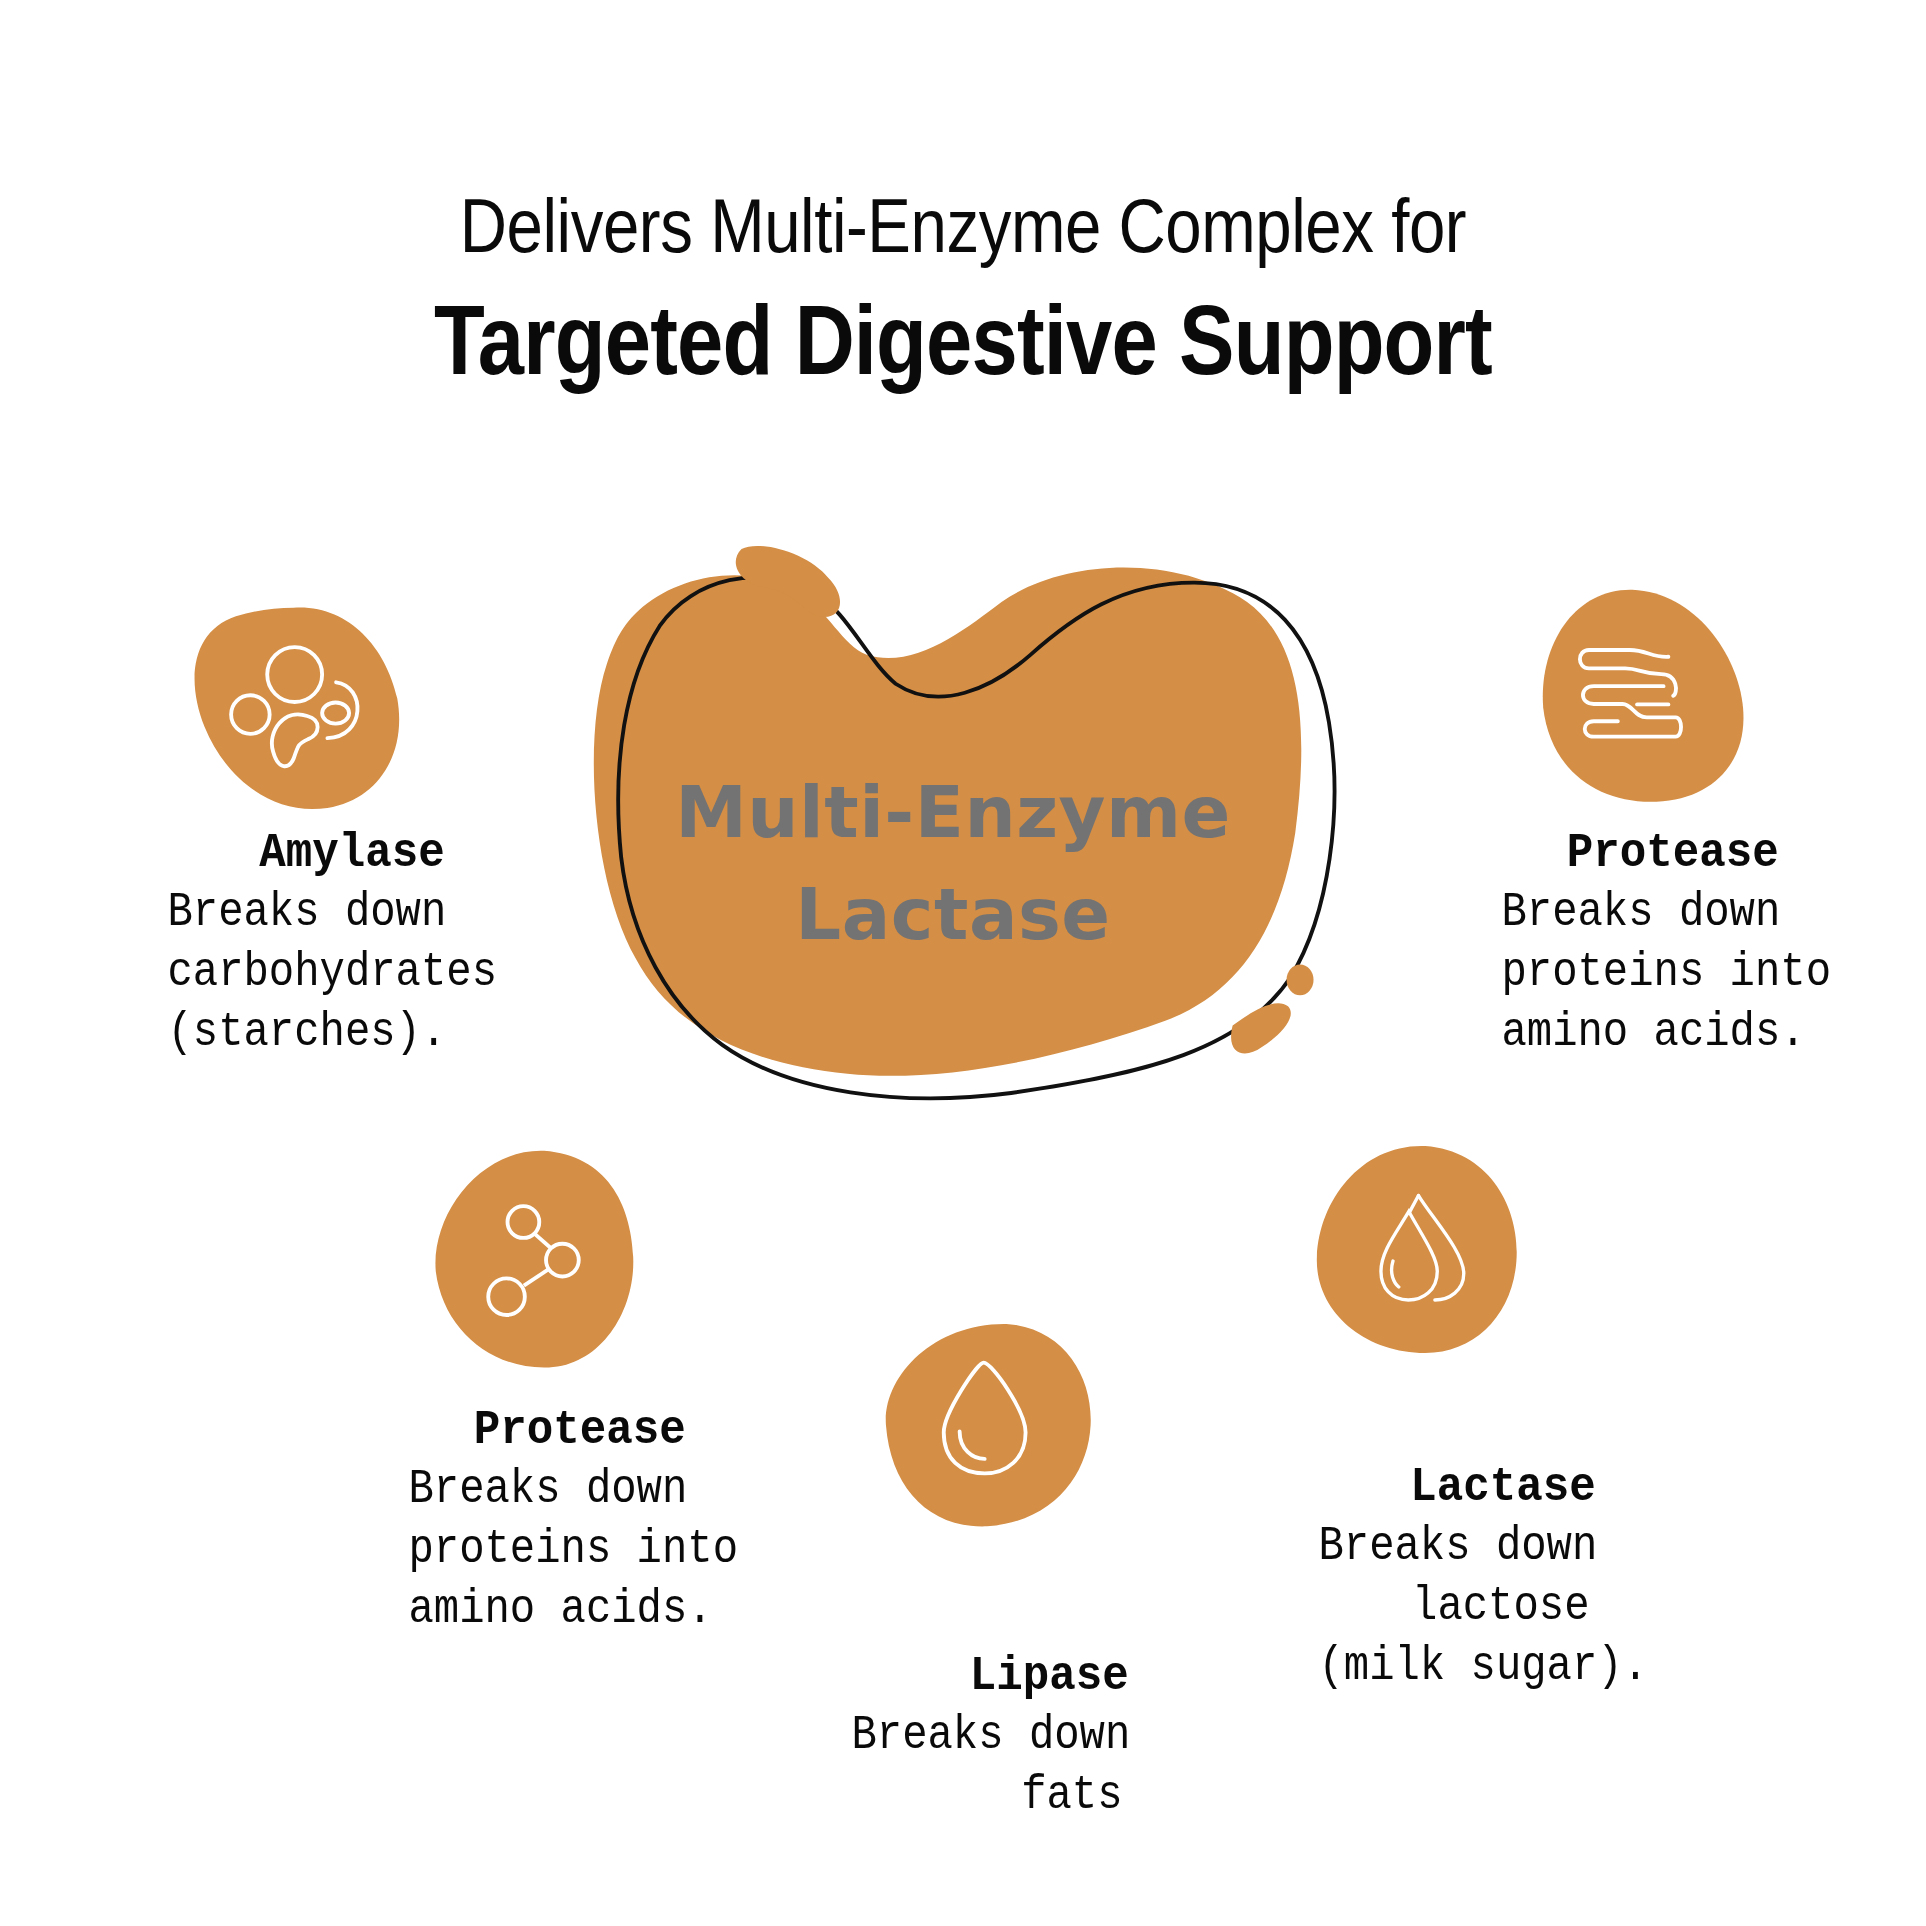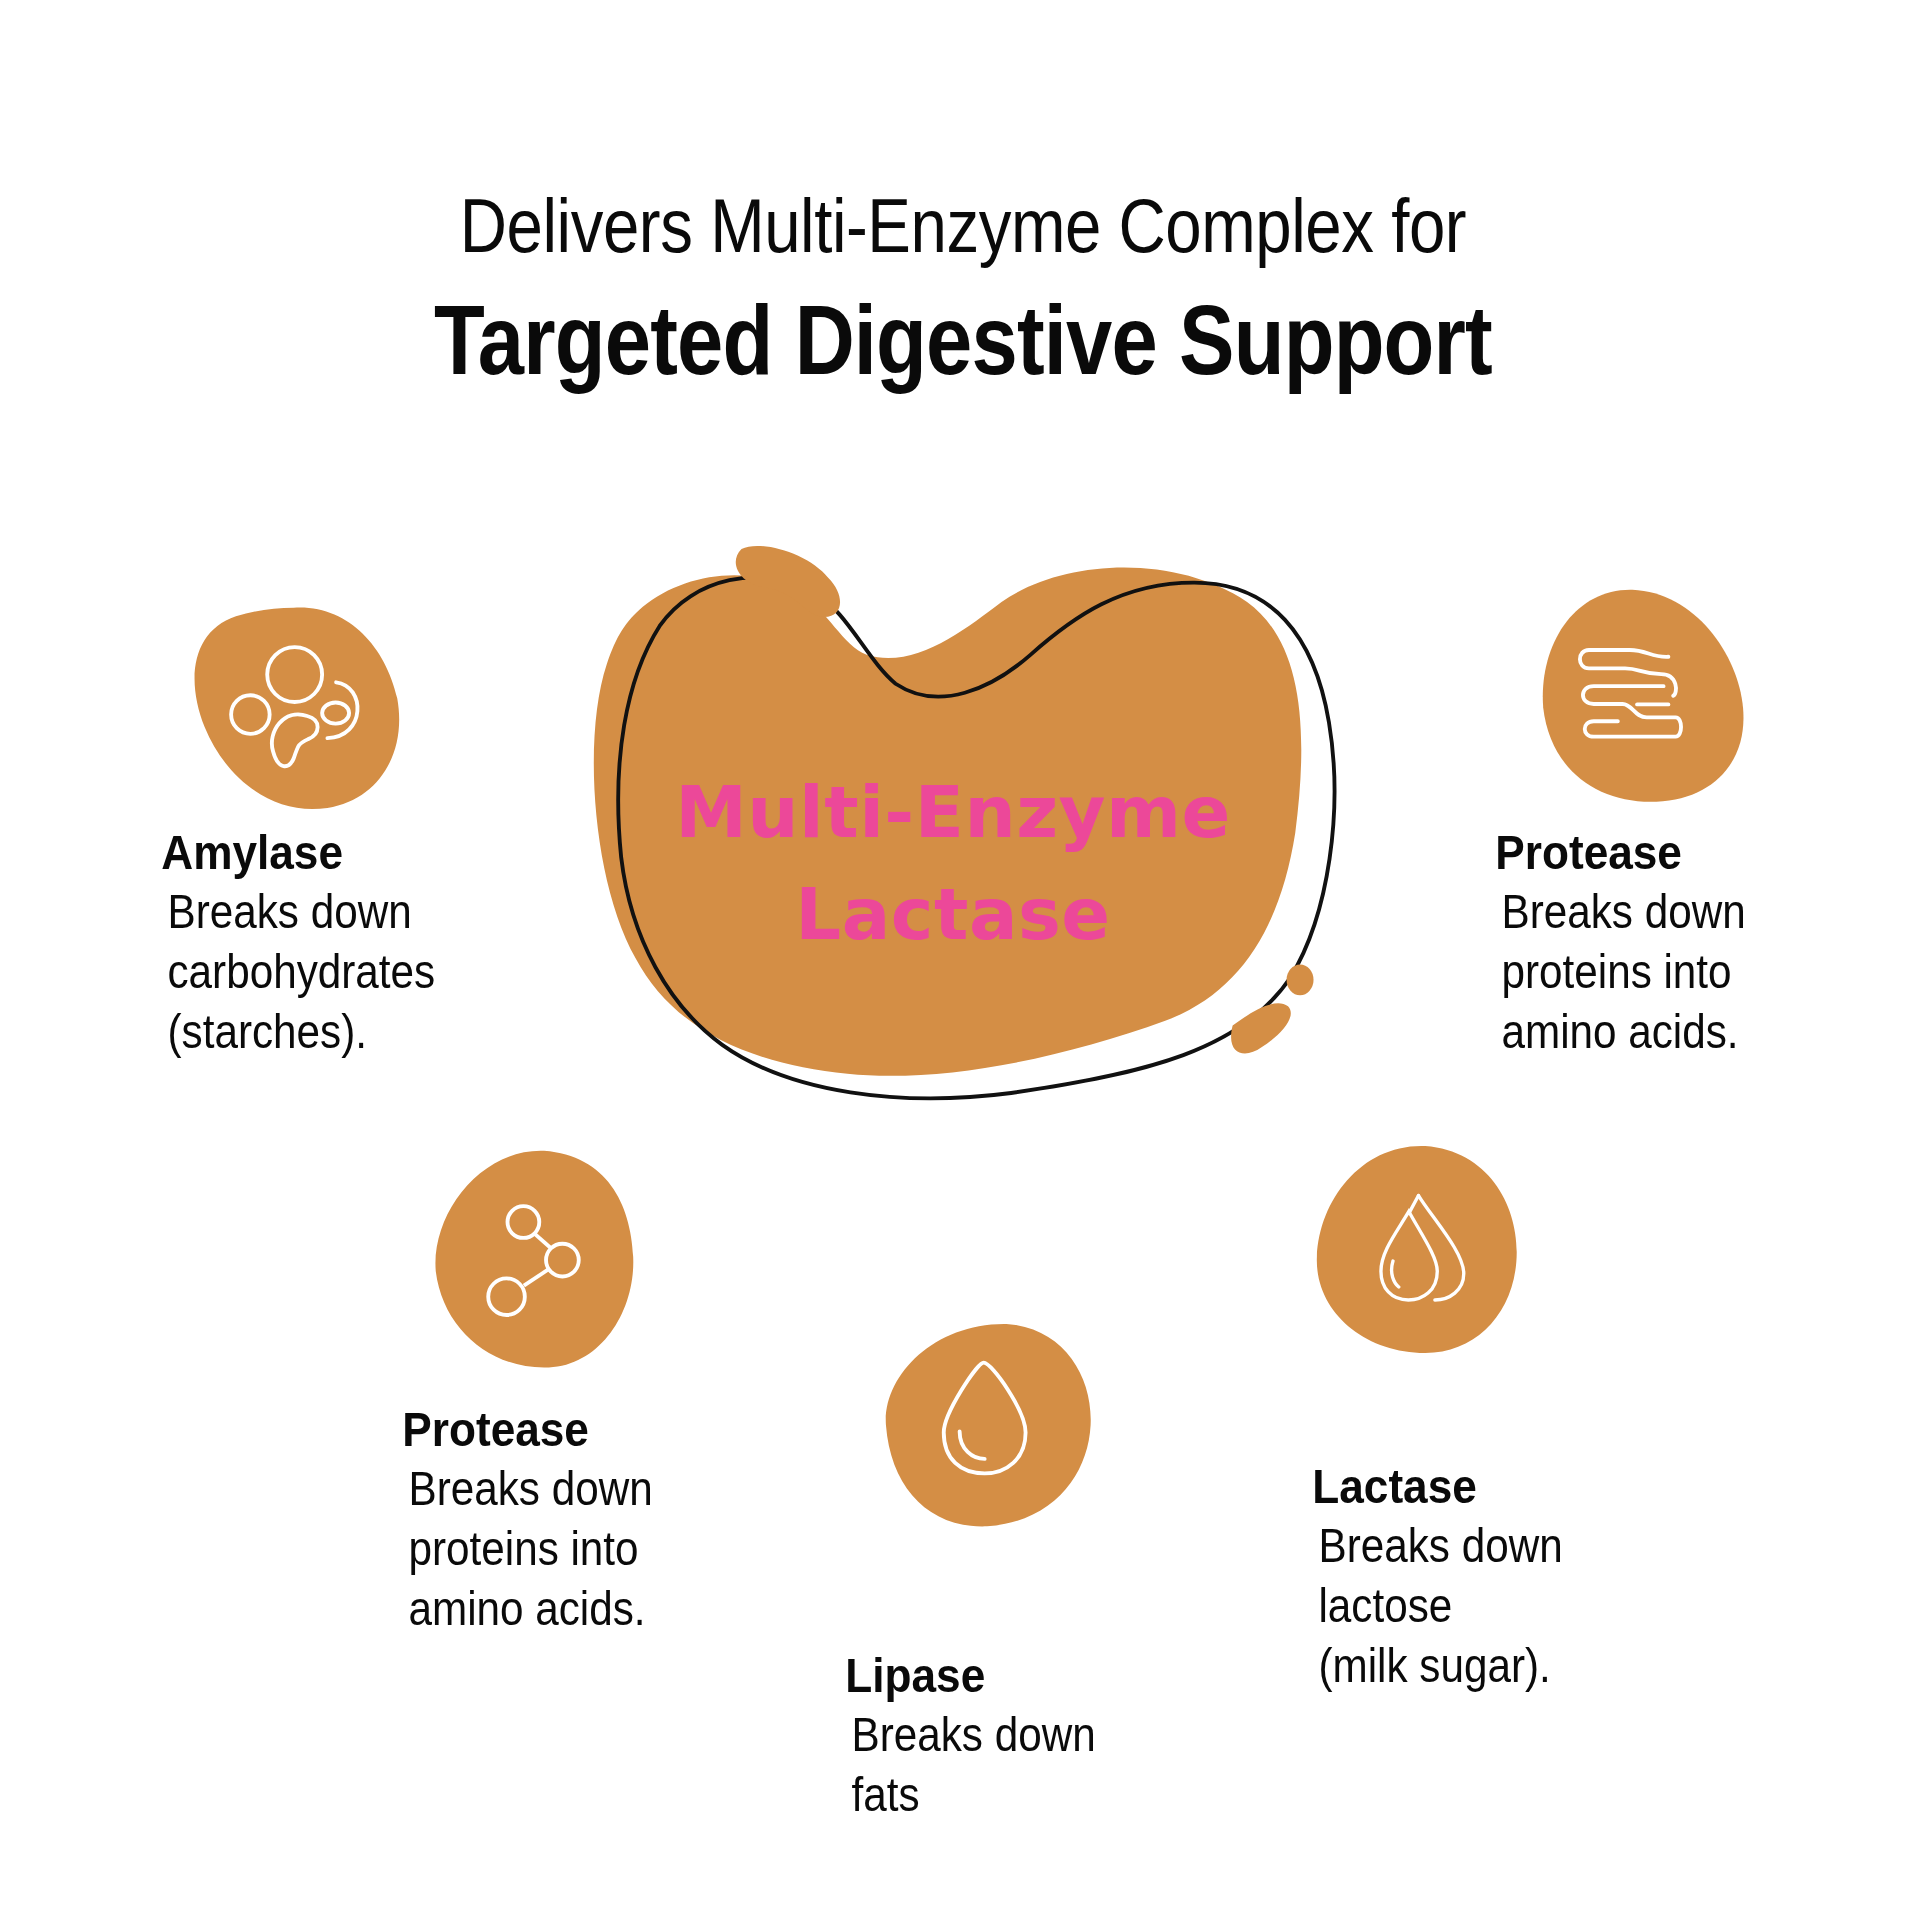--- a/index.html
+++ b/index.html
@@ -6,24 +6,24 @@
   body { width:1926px; height:1926px; position:relative; overflow:hidden;
          font-family:"Liberation Sans", sans-serif; color:#0a0a0a; }
   .abs { position:absolute; }
   .subtitle { left:0; width:1926px; top:182px; text-align:center;
               font-size:76px; font-weight:400; letter-spacing:-0.5px;
               transform:scaleX(0.86); transform-origin:center; }
   .headline { left:0; width:1926px; top:283px; text-align:center;
               font-size:99px; font-weight:700; letter-spacing:-1px;
               transform:scaleX(0.84); transform-origin:center; }
   svg.layer { position:absolute; left:0; top:0; width:1926px; height:1926px; }
-  .center-label { left:592px; width:722px; text-align:center; color:#ec4899;
+  .center-label { left:592px; width:722px; text-align:center; color:#737373;
                   font-family:"DejaVu Sans", sans-serif; font-weight:700;
                   font-size:72px; letter-spacing:0.5px; }
-  .card { text-align:left; }
+  .card { text-align:right;font-family:Liberation Mono, monospace; }
   .card .title { font-weight:700; font-size:48px; line-height:58px;
                  transform:scaleX(0.92); }
   .card .desc { font-weight:400; font-size:48px; line-height:60px;
                 transform:scaleX(0.88); }
   .card .desc div { white-space:nowrap; }
 </style>
 </head>
 <body>
 
 <div class="abs subtitle">Delivers Multi-Enzyme Complex for</div>

